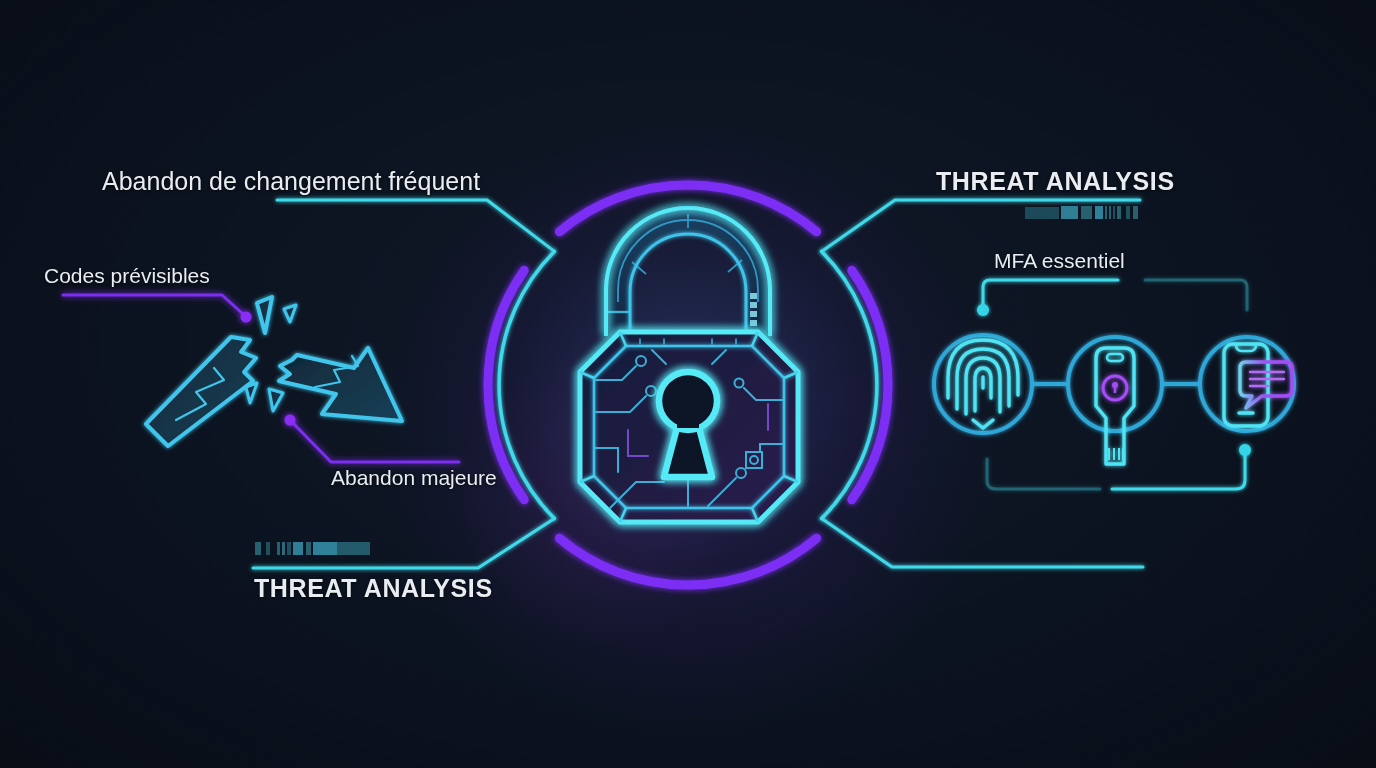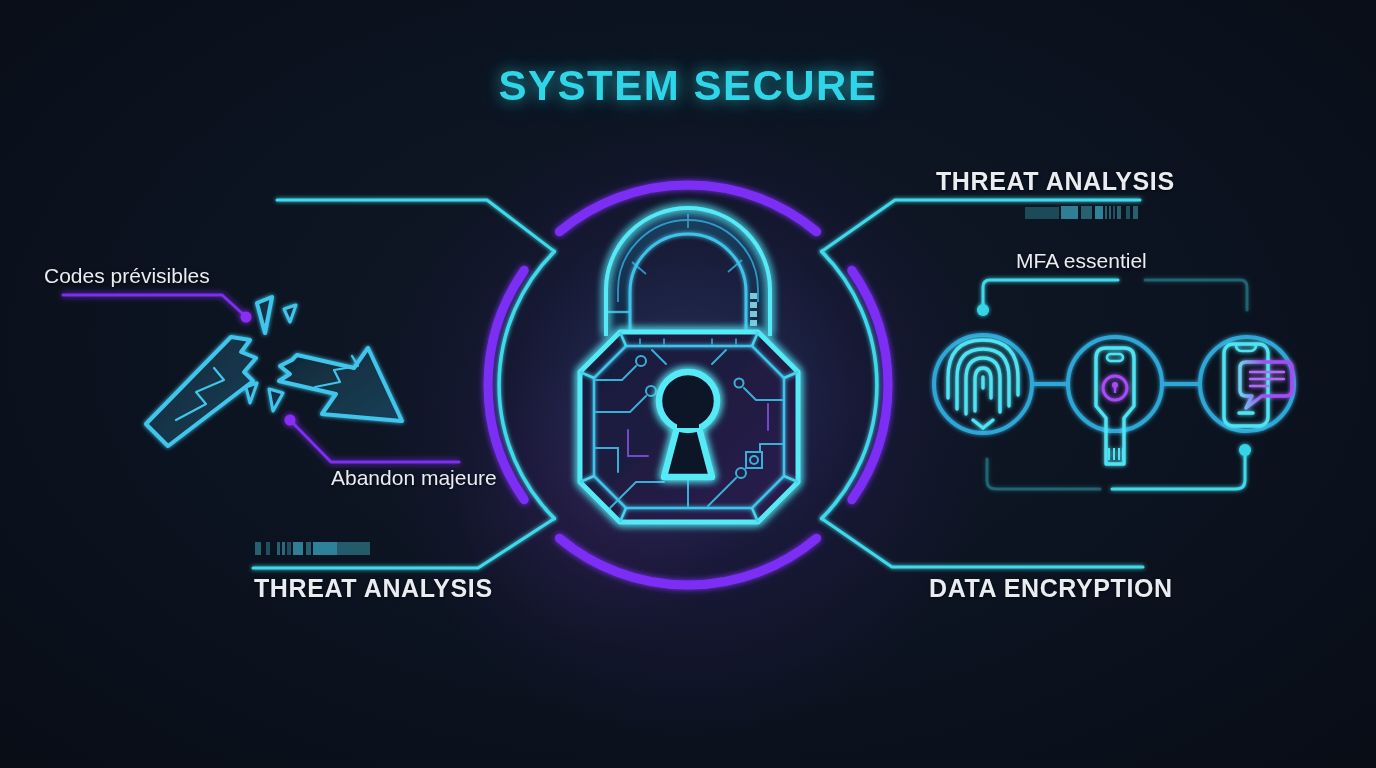--- a/index.html
+++ b/index.html
@@ -245,23 +245,22 @@
       </g>
 
       <g filter="url(#gStrong)">
         <path d="M678 424 L664 477 H712 L698 424 Z" fill="#0e1228" stroke="#57e9f6" stroke-width="6.5" stroke-linejoin="round"></path>
         <circle cx="688" cy="401" r="29" fill="#0e1228" stroke="#57e9f6" stroke-width="6.5"></circle>
         <rect x="677" y="419" width="22" height="9" fill="#0e1228"></rect>
       </g>
     </g>
   </svg>
 
-  <div id="title">SYSTEM SECURE</div>
-
+
+  <div class="lbl lbl-fr-lg" style="left:102px;top:167px;">Abandon de changement fréquent</div>
   <div class="lbl lbl-fr" style="left:44px;top:264px;">Codes prévisibles</div>
   <div class="lbl lbl-fr" style="left:331px;top:466px;">Abandon majeure</div>
   <div class="lbl lbl-caps" style="left:254px;top:574px;">THREAT ANALYSIS</div>
 
   <div class="lbl lbl-caps" style="left:936px;top:167px;">THREAT ANALYSIS</div>
-  <div class="lbl lbl-fr" style="left:994px;top:249px;margin-left:22px;">MFA essentiel</div>
-  <div class="lbl lbl-caps" style="left:929px;top:574px;">DATA ENCRYPTION</div>
+  <div class="lbl lbl-fr" style="left:994px;top:249px;">MFA essentiel</div>
 
 </div>
 
 </body></html>

